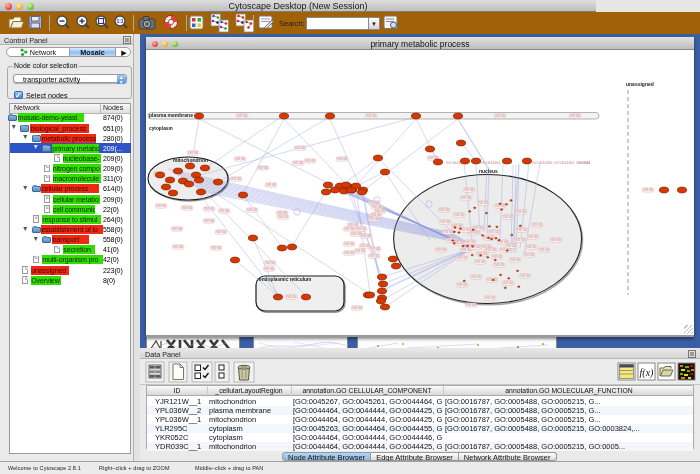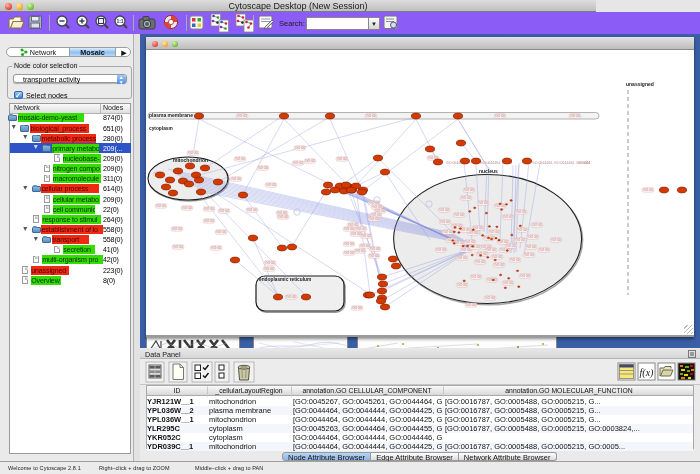--- a/index.html
+++ b/index.html
@@ -4,21 +4,21 @@
 html,body { width:700px; height:474px; overflow:hidden; font-family:"Liberation Sans",sans-serif; }
 #app { position:relative; width:700px; height:474px; background:#e6e6e6; }
 .abs { position:absolute; }
 
 
 #titlebar { left:0; top:0; width:596px; height:12px; background:linear-gradient(#dedede,#bfbfbf); border-bottom:1px solid #7d7d7d; }
 #titlebar .t { position:absolute; left:0; right:0; top:1px; text-align:center; font-size:9px; color:#1a1a1a; }
 .light { position:absolute; top:2.5px; width:7px; height:7px; border-radius:50%; }
 
 
-#toolbar { left:0; top:12px; width:700px; height:40px; background:#8b5cf6; border-bottom:1px solid #c9c9c9; }
+#toolbar { left:0; top:12px; width:700px; height:40px; background:#a16207; border-bottom:1px solid #c9c9c9; }
 #toolbar svg { position:absolute; top:0; left:0; }
 .tsep { position:absolute; top:3px; width:1px; height:16px; background:#aaa; }
 #searchlbl { position:absolute; left:279px; top:7px; font-size:7.5px; color:#222; }
 #searchbox { position:absolute; left:306px; top:4.5px; width:63px; height:13px; background:#fff; border:1px solid #888; }
 #searcharrow { position:absolute; left:369px; top:4.5px; width:11px; height:13px; background:linear-gradient(#fefefe,#d5d5d5); border:1px solid #888; border-left:none; font-size:6px; text-align:center; line-height:13px; color:#222; }
 
 
 #cpanel { left:0; top:34px; width:134px; height:427px; background:#eaeaea; border-right:1px solid #a8a8a8; }
 #cphead { position:absolute; left:0; top:0; width:134px; height:11px; background:linear-gradient(#e9e9e9,#d6d6d6); border-bottom:1px solid #b5b5b5; }
 #cphead span { position:absolute; left:4px; top:1.5px; font-size:7.2px; color:#222; }
@@ -67,21 +67,21 @@
 
 #dpanel { left:140px; top:348px; width:560px; height:113px; background:#eaeaea; }
 #dphead { position:absolute; left:0; top:0; width:100%; height:11px; background:linear-gradient(#e9e9e9,#d6d6d6); border-bottom:1px solid #b5b5b5; }
 #dphead span { position:absolute; left:5px; top:1.5px; font-size:7.2px; color:#222; }
 #dptools { position:absolute; left:0; top:11px; width:100%; height:26px; background:#ececec; border-bottom:1px solid #c5c5c5; }
 #dtable { position:absolute; left:6px; top:37px; width:548px; height:64px; background:#fff; border:1px solid #aaa; font-size:7.5px; }
 #dthdr { position:absolute; left:0; top:0; width:100%; height:10px; background:linear-gradient(#fafafa,#d8d8d8); border-bottom:1px solid #aaa; color:#111; font-size:6.8px; }
 #dthdr span { position:absolute; top:1px; text-align:center; }
 .drow { position:absolute; left:0; width:100%; height:9.1px; line-height:9.1px; color:#111; }
 .drow span { position:absolute; white-space:nowrap; overflow:hidden; }
-.c1 { left:0; width:58px; font-weight:bold; }
+.c1 { left:8px; width:58px; font-weight:normal; }
 .c2 { left:62px; width:82px; }
 .c3 { left:146px; width:150px; }
 .c4 { left:298px; width:292px; }
 .dvline { position:absolute; top:0; width:1px; height:100%; background:#c8c8c8; }
 
 
 #dtabs { position:absolute; left:142px; top:103.5px; height:25px; font-size:7.5px; }
 #dtabs span { float:left; height:9.5px; line-height:9px; padding:0 5px; background:linear-gradient(#fefefe,#dcdcdc); border:1px solid #999; border-left:none; color:#111; }
 #dtabs span:first-child { border-left:1px solid #999; border-radius:3px 0 0 3px; background:linear-gradient(#b8d4f0,#8ab6e8); font-weight:normal; }
 #dtabs span:last-child { border-radius:0 3px 3px 0;text-decoration:underline; }
@@ -242,20 +242,21 @@
           <circle cx="160" cy="8" r="1" fill="#882"></circle>
           <circle cx="185" cy="5" r="1" fill="#aa2"></circle>
         </svg>
   </div>
 
   <div id="netwin">
     <div id="nwtitle">
       <div class="light" style="left:6px;top:3.5px;width:6px;height:6px;background:radial-gradient(circle at 35% 30%,#ffb3ad,#ee4e44 60%,#b21d12)"></div>
       <div class="light" style="left:16px;top:3.5px;width:6px;height:6px;background:radial-gradient(circle at 35% 30%,#ffe9a8,#f5b33b 60%,#c07f10)"></div>
       <div class="light" style="left:26px;top:3.5px;width:6px;height:6px;background:radial-gradient(circle at 35% 30%,#d2f5a8,#79c943 60%,#3f8f14)"></div>
+      <div class="t">primary metabolic process</div>
     </div>
     <div id="nwcanvas">
       <svg width="548" height="286" viewBox="0 0 548 286" style="position:absolute;left:0;top:0">
 <rect x="2" y="62.5" width="451" height="6.5" rx="3.2" fill="#f3f3f3" stroke="#a0a0a0" stroke-width="0.8"></rect>
 <ellipse cx="42.8" cy="129.5" rx="40" ry="21.5" fill="none" stroke="#000" stroke-width="1.4" opacity="0.4"></ellipse>
 <ellipse cx="42" cy="128.5" rx="40" ry="21.5" fill="#ededed" stroke="#1a1a1a" stroke-width="1.1"></ellipse>
 <ellipse cx="342.6" cy="190.2" rx="94" ry="64.5" fill="none" stroke="#000" stroke-width="1.5" opacity="0.35"></ellipse>
 <ellipse cx="341.6" cy="189" rx="94" ry="64.5" fill="#ececec" stroke="#222" stroke-width="1.1"></ellipse>
 <rect x="111" y="227.2" width="88" height="35" rx="9" fill="none" stroke="#000" stroke-width="1.5" opacity="0.4"></rect>
 <rect x="110" y="226" width="88" height="35" rx="9" fill="#efefef" stroke="#1a1a1a" stroke-width="1.2"></rect>
@@ -630,20 +631,27 @@
 <text x="333" y="123" font-size="5" font-weight="bold" fill="#222">nucleus</text>
 <text x="113" y="231" font-size="4.8" font-weight="bold" fill="#222">endoplasmic reticulum</text>
 <text x="480" y="36" font-size="5" font-weight="bold" fill="#222">unassigned</text>
 </svg>
     </div>
     <div class="grip"></div>
   </div>
 </div>
 
 <div id="cpanel" class="abs">
+  <div id="cphead">
+        <span>Control Panel</span>
+    <svg style="position:absolute;right:3px;top:2px" width="8" height="8">
+          <rect x="0.5" y="0.5" width="7" height="7" fill="none" stroke="#777"></rect>
+          <rect x="2" y="2" width="4" height="4" fill="#999"></rect>
+        </svg>
+  </div>
   <div id="cptabs">
     <span class="seg" style="left:0;width:62px;line-height:9px">
       <svg width="8" height="8" style="vertical-align:-1px">
             <circle cx="2" cy="2" r="1.5" fill="#2a2"></circle>
             <circle cx="6" cy="4" r="1.5" fill="#2a2"></circle>
             <circle cx="2.5" cy="6.5" r="1.5" fill="#2a2"></circle>
             <path d="M2 2 L6 4 L2.5 6.5" stroke="#2a2" stroke-width="0.8" fill="none"></path>
           </svg>
       Network</span>
     <span class="seg" id="mosaicseg" style="line-height:9px">Mosaic</span>

